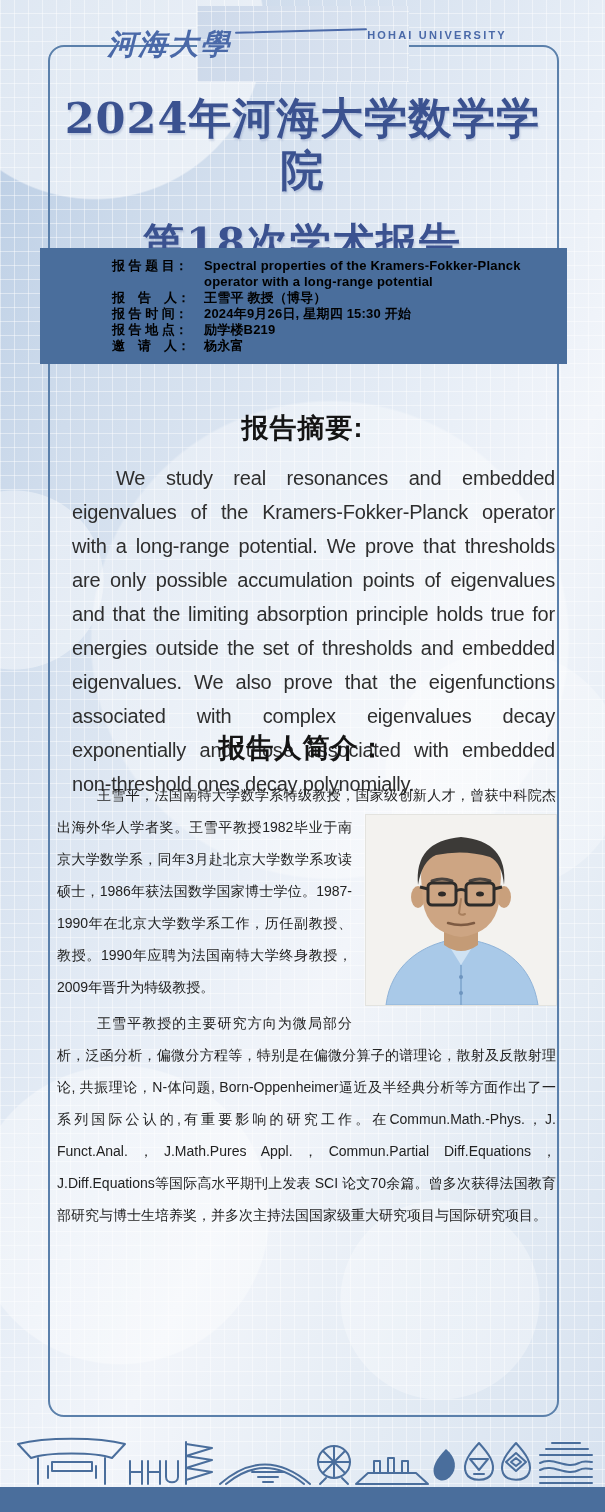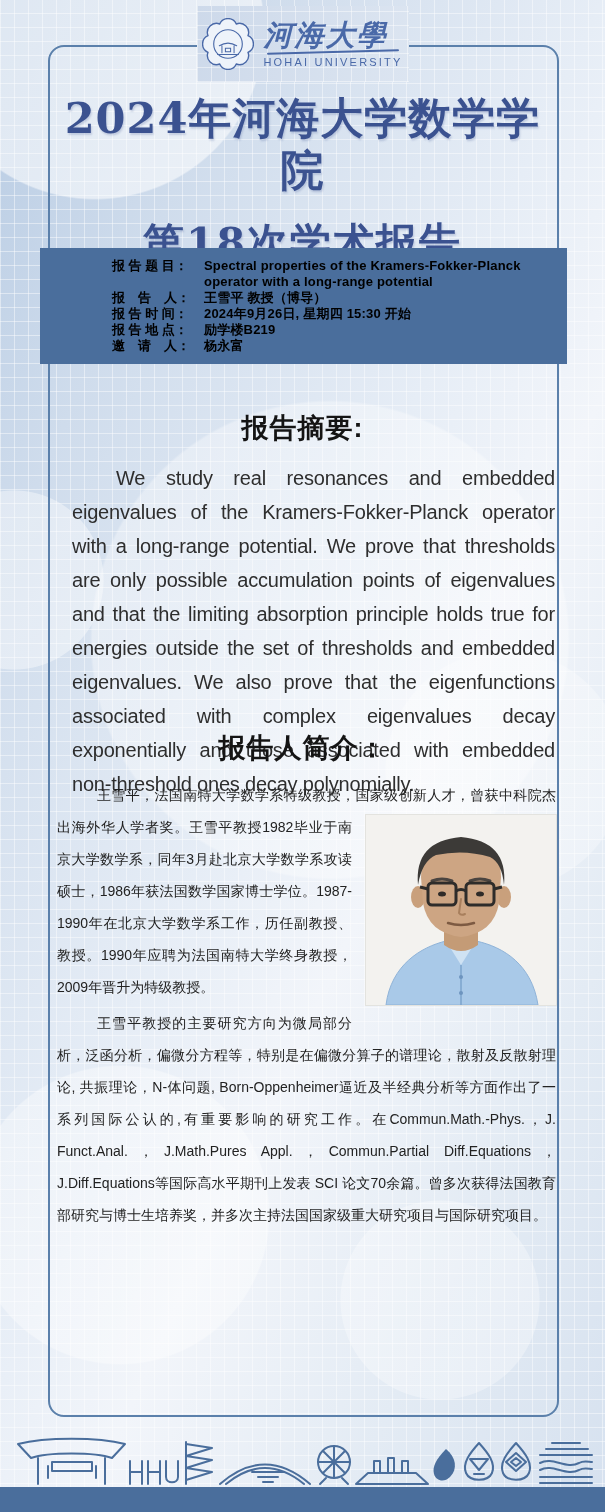--- a/index.html
+++ b/index.html
@@ -23,27 +23,27 @@
   }
   
   .logo{
     position:absolute;top:6px;left:50%;transform:translateX(-50%);
     width:212px;height:76px;display:flex;align-items:center;justify-content:center;gap:9px;
     background:
       repeating-linear-gradient(90deg, rgba(255,255,255,.45) 0 1px, transparent 1px 14px),
       repeating-linear-gradient(0deg,  rgba(255,255,255,.45) 0 1px, transparent 1px 14px),
       linear-gradient(100deg,#cdd9ea,#dce5f1);
   }
-  .logo-text{display:flex;flex-direction:column;align-items:flex-start;position:relative;}
+  .logo-text{display:flex;flex-direction:row;align-items:flex-start;position:relative;}
   .logo-cn{
     font-family:"DejaVu Serif","Liberation Serif",serif;font-weight:bold;font-style:italic;
     font-size:29px;color:#4a69a8;letter-spacing:2px;line-height:30px;white-space:nowrap;
   }
   .logo-swoosh{width:132px;height:2px;background:#4a69a8;margin:1px 0 3px 4px;border-radius:2px;transform:rotate(-1.5deg);}
-  .logo-en{font-size:11px;font-weight:normal;color:#4a69a8;letter-spacing:2.2px;white-space:nowrap;}
+  .logo-en{font-size:11px;font-weight:bold;color:#4a69a8;letter-spacing:2.2px;white-space:nowrap;}
   
   .title{position:absolute;left:50px;top:92px;width:505px;text-align:center;color:#3b5290;
     font-family:"DejaVu Serif","Liberation Serif",serif;font-weight:bold;
     text-shadow:1px 2px 2px rgba(59,82,144,.22);}
   .title-l1{font-size:43px;line-height:52px;letter-spacing:1px;}
   .title-l2{font-size:41px;line-height:50px;letter-spacing:2px;margin-top:22px;}
   
   .info-box{
     position:absolute;left:40px;top:248px;width:527px;box-sizing:border-box;
     background:#4a6e9c;color:#000000;padding:10px 16px 10px 72px;

